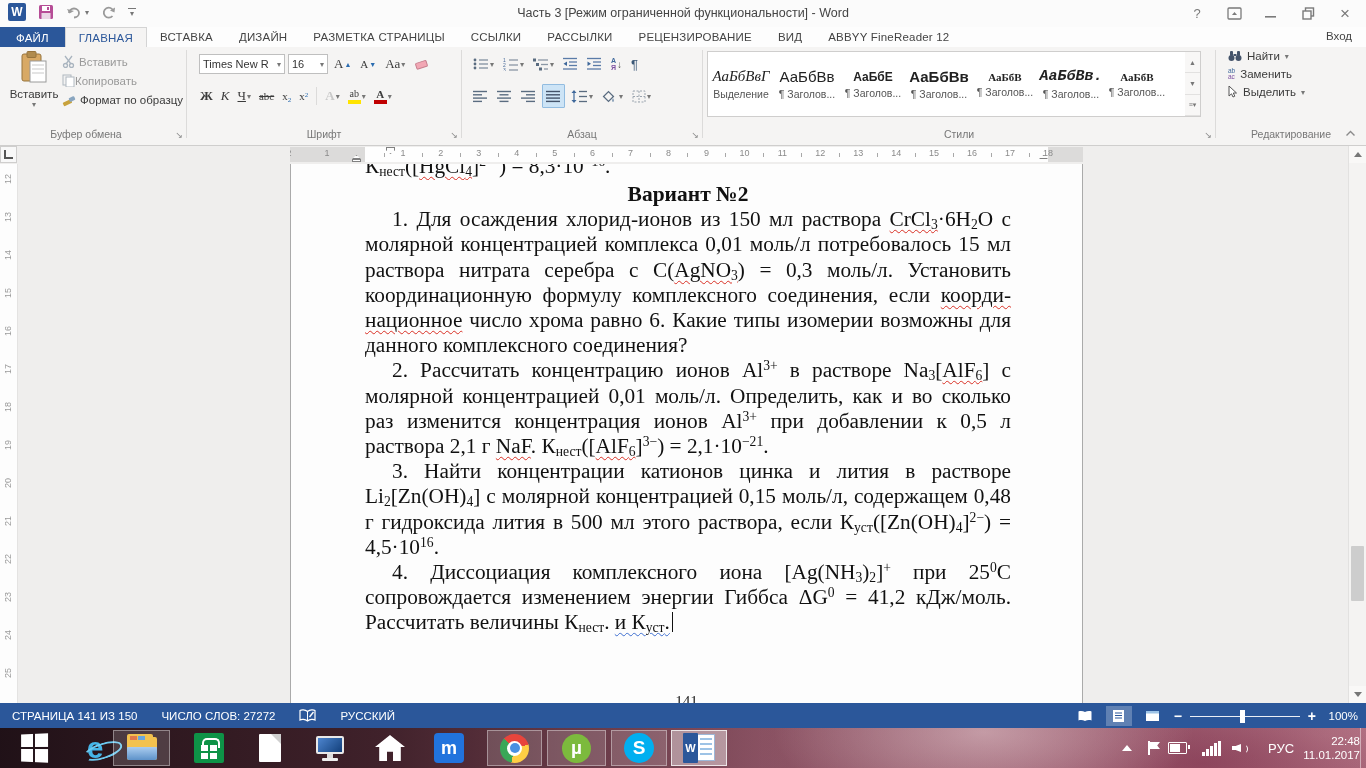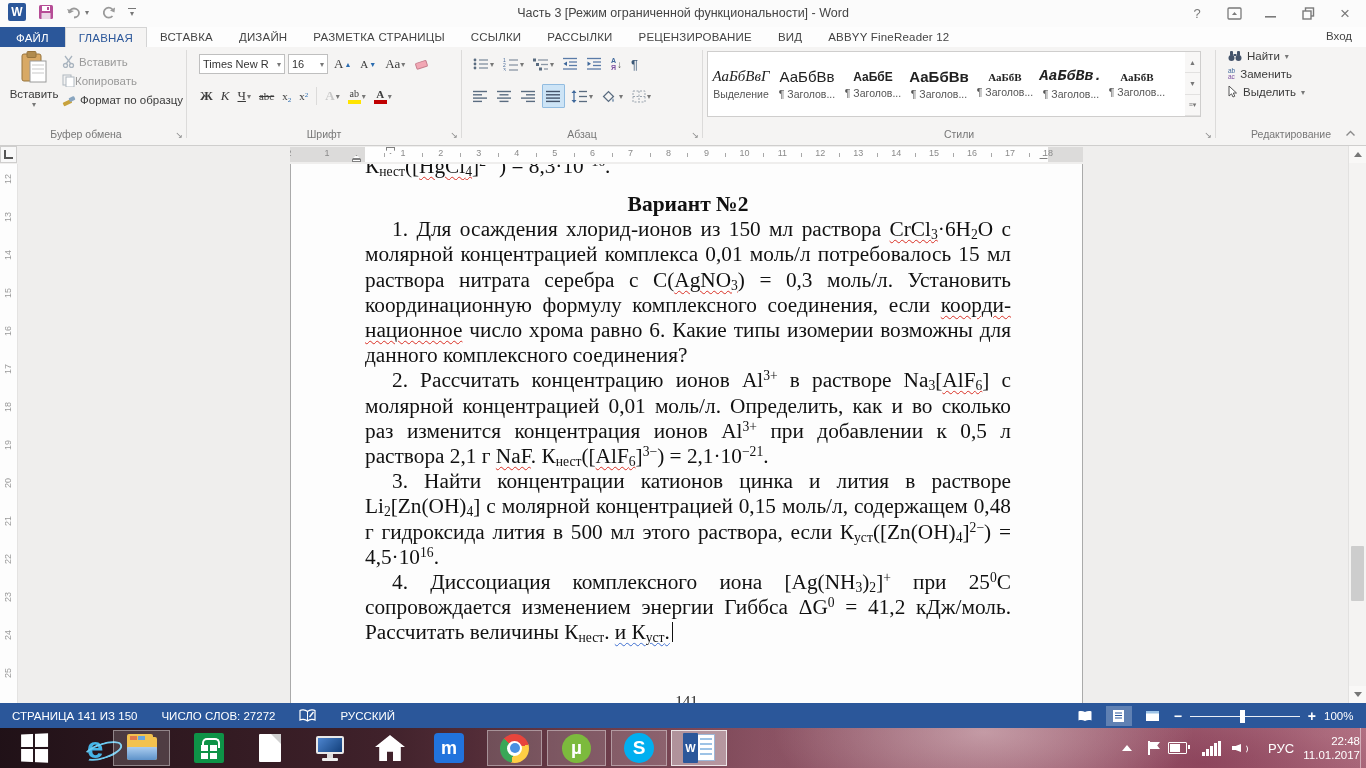--- a/index.html
+++ b/index.html
@@ -76,21 +76,21 @@
   .ind.first{left:96px;top:0;width:9px;height:7px;clip-path:polygon(0 0,100% 0,100% 45%,50% 100%,0 45%)}
   .ind.left1{left:62px;top:8px;width:9px;height:4px;clip-path:polygon(50% 0,100% 100%,0 100%)}
   .ind.left2{left:62px;top:12px;width:9px;height:3px}
   .ind.right1{left:749px;top:8px;width:9px;height:4px;clip-path:polygon(50% 0,100% 100%,0 100%)}
   .page{position:absolute;left:290px;top:18px;bottom:0;width:791px;background:#fdfdfd;
         border-left:1px solid #aaa;border-right:1px solid #aaa;overflow:hidden}
   .doctext{position:absolute;left:74px;top:0;width:646px;font-family:"Liberation Serif","DejaVu Serif",serif;
            font-size:21.3px;line-height:25.2px;color:#111}
   .topclip{height:16px;overflow:hidden}
   .topclip>div{margin-top:-10px}
-  .dochead{text-align:center;font-weight:bold;margin:12px 0 0;font-size:21.5px}
+  .dochead{text-align:center;font-weight:bold;margin:2px 0 0;font-size:21.5px}
   .doctext p{margin:0;text-align:justify;text-indent:27px}
   sub,sup{line-height:0;font-size:0.64em}
   sub{vertical-align:-0.22em}
   sup{vertical-align:0.48em}
   .sq-red{text-decoration:underline wavy #d93025 1px;text-underline-offset:3px}
   .sq-blue{text-decoration:underline wavy #3c6ed0 1px;text-underline-offset:3px}
   .caret{display:inline-block;width:1.5px;height:20px;background:#111;vertical-align:-3px;margin-left:2px}
   .pagefooter{position:absolute;left:0;right:0;bottom:-7px;text-align:center;
               font-family:"Liberation Serif",serif;font-size:15px;color:#222}
   .vscroll{position:absolute;right:0;top:0;width:17px;bottom:0;background:#f4f3f2;border-left:1px solid #e2e1e0}
@@ -737,21 +737,21 @@
           <rect x="1" y="1" width="13" height="10" fill="#fff"></rect>
           <rect x="1" y="1" width="13" height="2.5" fill="#9dc3e6"></rect>
         </svg>
     </span>
     <span class="zsign">−</span>
     <span class="zoomtrack">
         <span class="line"></span>
         <span class="thumb"></span>
       </span>
     <span class="zsign">+</span>
-    <span style="width:34px;text-align:left">100%</span>
+    <span style="width:34px;text-align:right">100%</span>
   </div>
 </div>
 
 <div class="taskbar">
   <div class="tslot" style="left:12px;width:44px">
     <span class="winflag">
         <i></i>
         <i></i>
         <i></i>
         <i></i>

